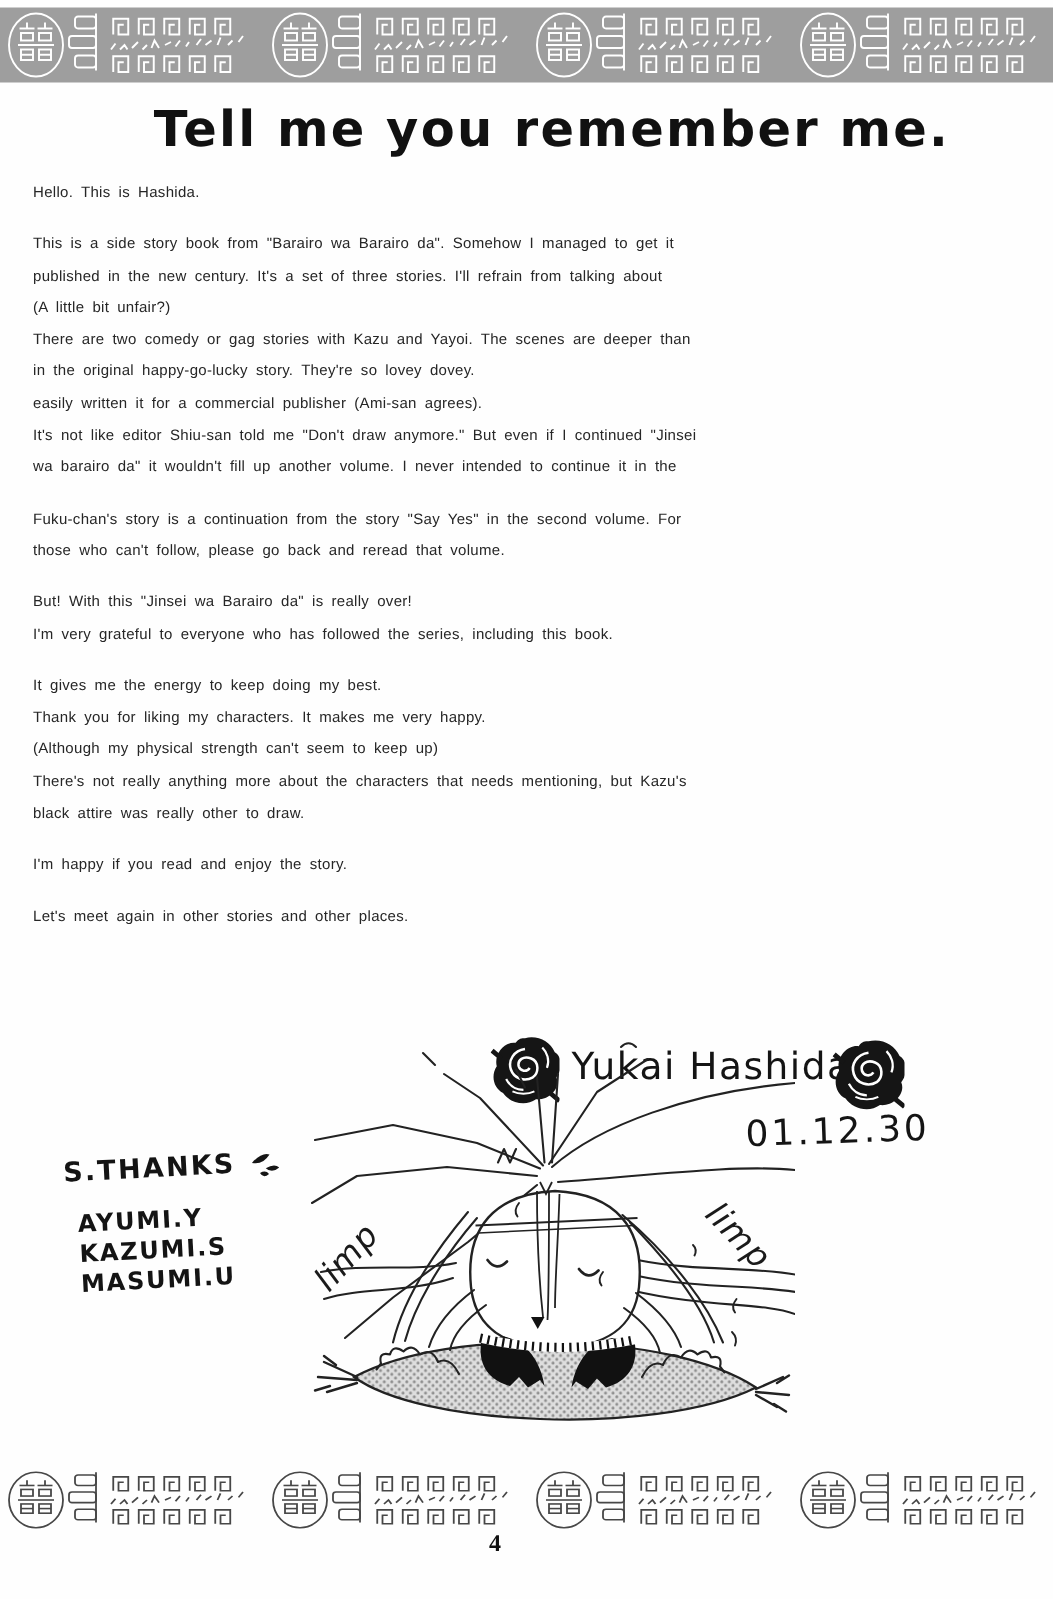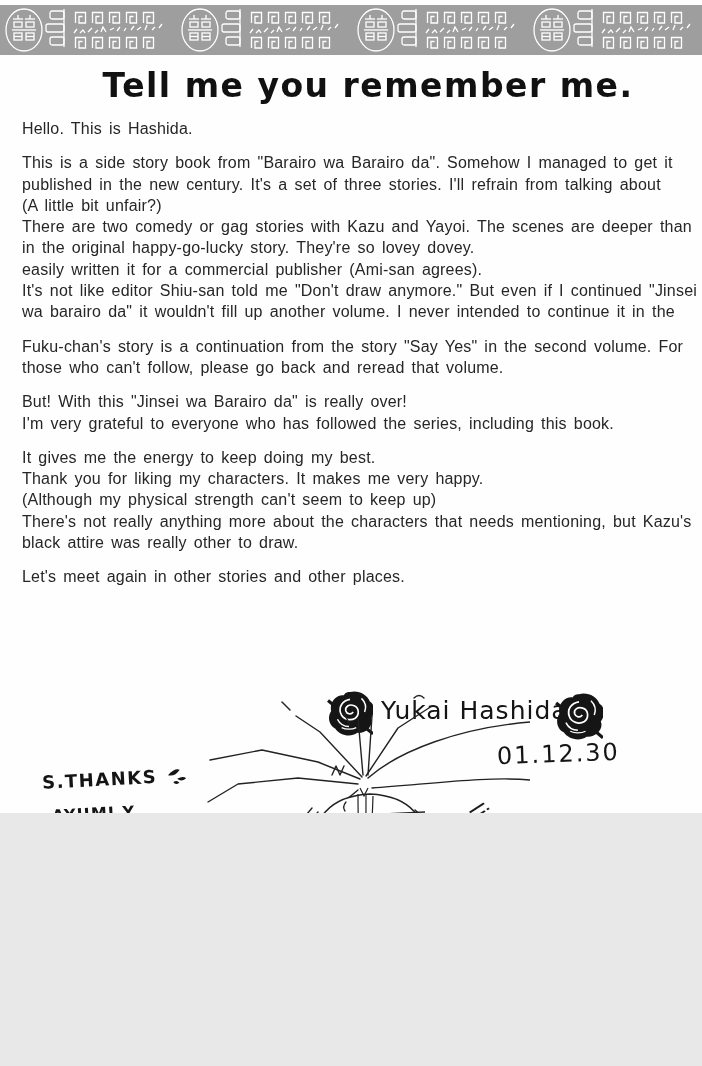--- a/index.html
+++ b/index.html
@@ -1,35 +1,35 @@
 <!DOCTYPE html>
 <html><head>
 <meta charset="utf-8">
 <style>
   html,body{margin:0;padding:0;background:#e8e8e8;}
   .page{
-    position:relative;width:702px;height:813px;margin:0 auto;
+    position:relative;width:702px;height:1066px;margin:0 auto;
     background:#fefefe;overflow:hidden;
     font-family:"Liberation Sans",sans-serif;color:#242424;
   }
   
   .border-svg{position:absolute;left:0;display:block;}
   .border-top{top:0;}
   .border-bottom{top:978px;}
   
   .title{
     position:absolute;top:66px;left:0;right:0;margin:0;
     text-align:center;padding-left:34px;
     font-family:"DejaVu Sans",sans-serif;font-weight:700;
     font-size:33px;letter-spacing:1.5px;color:#111;
   }
   
   .text-block{
     position:absolute;top:118px;left:22px;right:16px;
-    font-size:16px;line-height:21.3px;word-spacing:2.4px;letter-spacing:.2px;
+    font-size:10px;line-height:21.3px;word-spacing:2.4px;letter-spacing:.2px;
     color:#262626;
   }
   .para{margin:0 0 13px 0;}
   .line{white-space:nowrap;}
   
   .rose{position:absolute;display:block;}
   .rose-left{left:327px;top:690px;}
   .rose-right{left:555px;top:692px;}
   .artist-name{
     position:absolute;left:381px;top:696px;
@@ -165,20 +165,23 @@
       <div class="para">
         <div class="line">But! With this "Jinsei wa Barairo da" is really over!</div>
         <div class="line">I'm very grateful to everyone who has followed the series, including this book.</div>
       </div>
       <div class="para">
         <div class="line">It gives me the energy to keep doing my best.</div>
         <div class="line">Thank you for liking my characters. It makes me very happy.</div>
         <div class="line">(Although my physical strength can't seem to keep up)</div>
         <div class="line">There's not really anything more about the characters that needs mentioning, but Kazu's</div>
         <div class="line">black attire was really other to draw.</div>
+      </div>
+      <div class="para">
+        <div class="line">I'm happy if you read and enjoy the story.</div>
       </div>
       <div class="para">
         <div class="line">Let's meet again in other stories and other places.</div>
       </div>
     </div>
 
   <svg class="rose rose-left" width="46" height="46" viewBox="0 0 44 44">
       <use href="#rose"></use>
     </svg>
   <div class="artist-name">Yukai Hashida</div>

